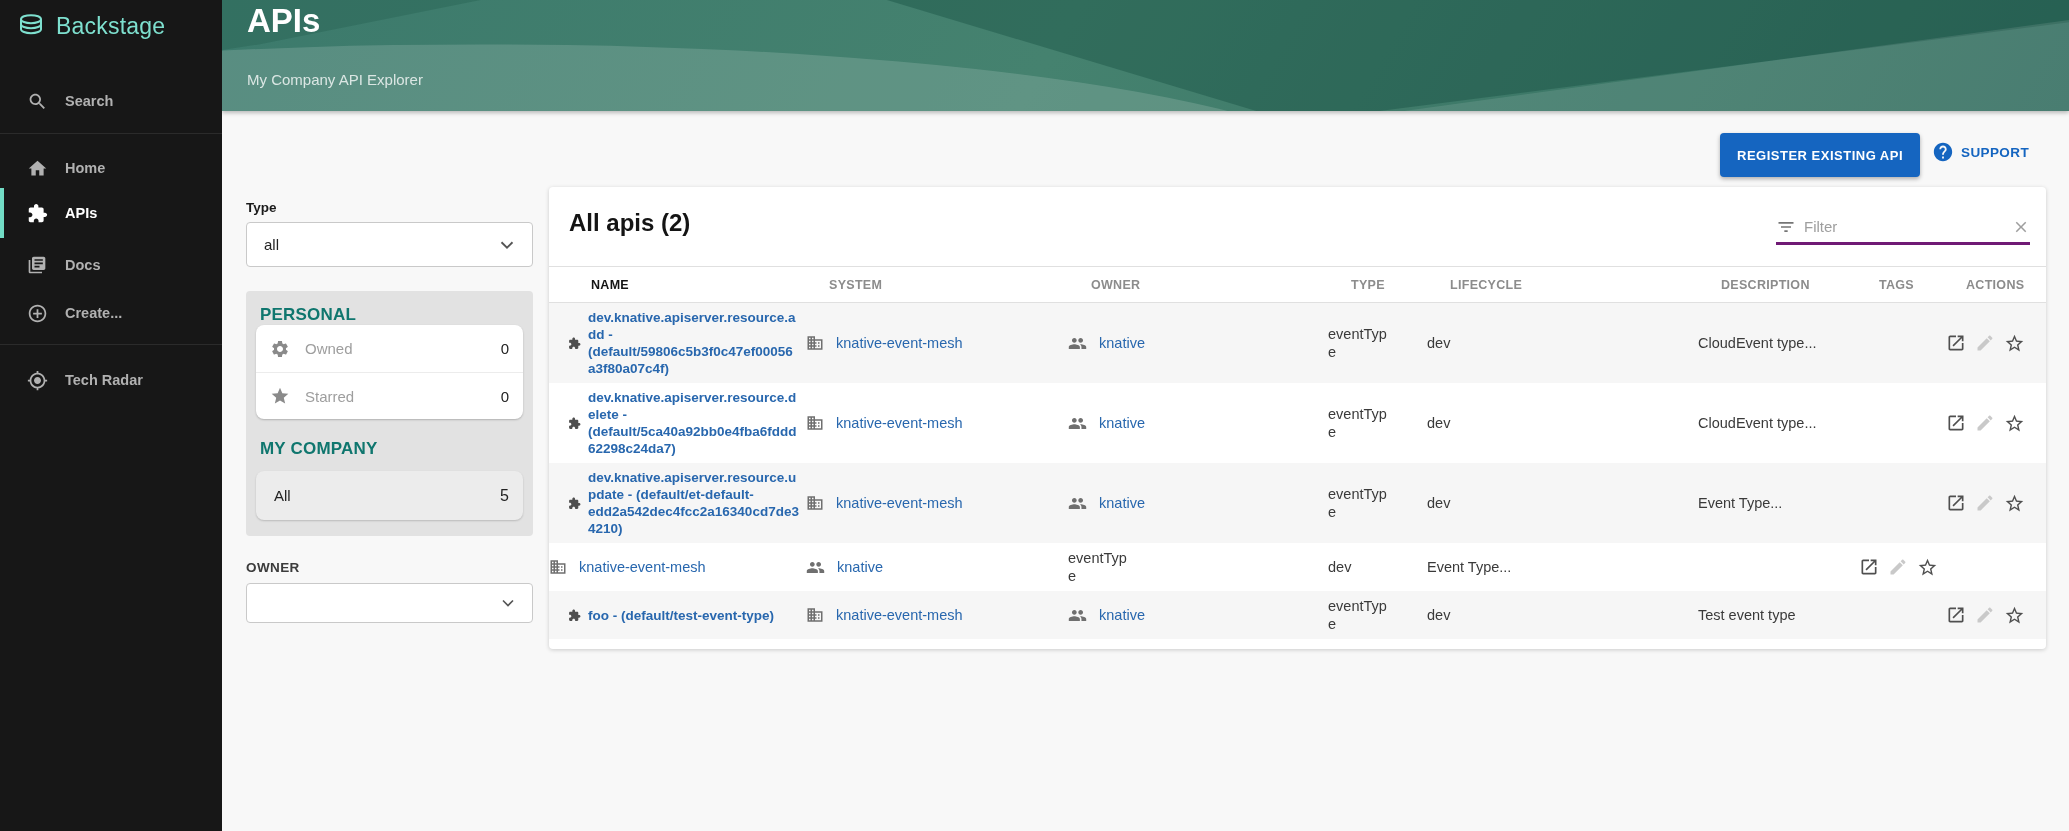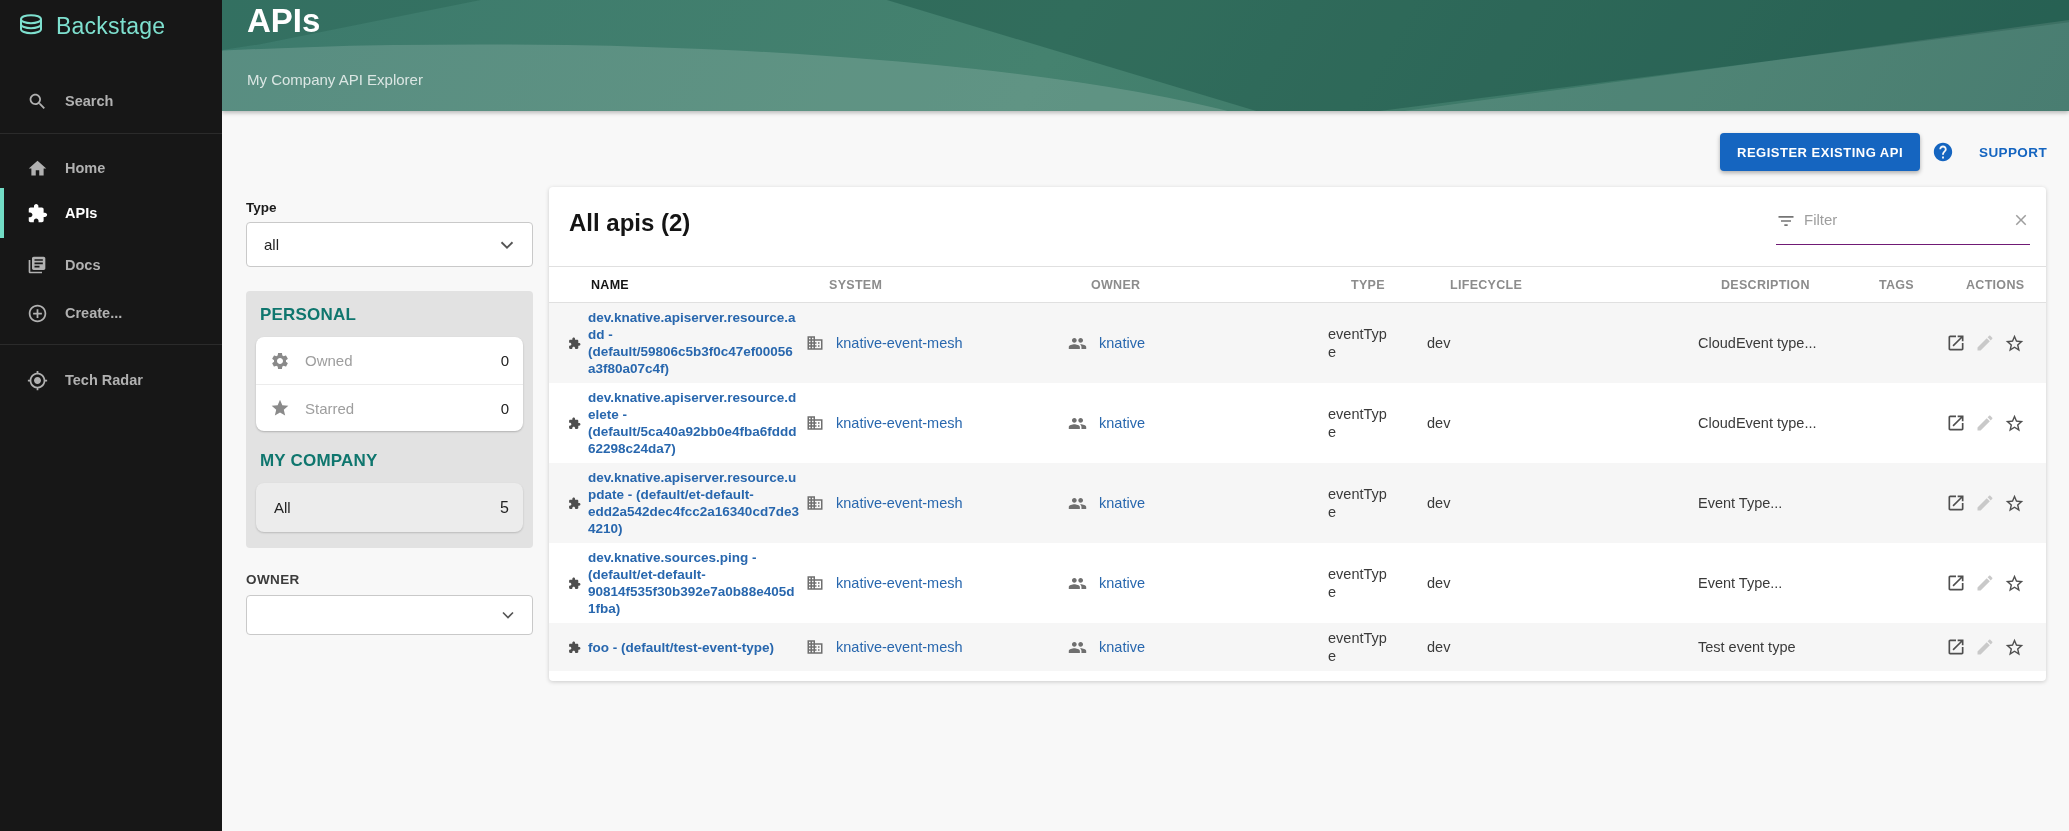--- a/index.html
+++ b/index.html
@@ -30,54 +30,54 @@
     overflow:hidden; box-shadow:0 2px 4px rgba(0,0,0,.25); }
   .hp { position:absolute; inset:0; }
   .hp1 { background:rgba(9,64,52,.32); clip-path:polygon(36% 0,100% 0,100% 20%,58% 110%); }
   .hp2 { background:rgba(255,255,255,.15); clip-path:ellipse(48% 130% at 14% 170%); }
   .hp3 { background:rgba(255,255,255,.10); clip-path:polygon(64% 100%,100% 18%,100% 100%); }
   .hp4 { background:rgba(9,64,52,.18); clip-path:polygon(0 0,14% 0,2% 40%,0 45%); }
   .h-title { position:absolute; left:25px; top:2px; color:#fff; font-size:33px; font-weight:700; }
   .h-subtitle { position:absolute; left:25px; top:71px; color:rgba(255,255,255,.78); font-size:15px; }
 
   
-  .register-btn { position:absolute; left:1720px; top:133px; height:38px; padding:0 17px;
+  .register-btn { position:absolute; left:1720px; top:133px; height:44px; padding:0 17px;
     background:#1565c0; color:#fff; border:none; border-radius:4px;
     font-family:"Liberation Sans",sans-serif; font-size:13px; font-weight:700; letter-spacing:.5px;
     box-shadow:0 2px 4px rgba(0,0,0,.3); cursor:pointer; }
-  .support { position:absolute; left:1932px; top:141px; display:flex; align-items:center; gap:25px; cursor:pointer; }
+  .support { position:absolute; left:1932px; top:141px; display:flex; align-items:center; gap:7px; cursor:pointer; }
   .support-label { color:#1565c0; font-size:13.5px; font-weight:700; letter-spacing:.4px; }
 
   
   .filter-panel { position:absolute; left:246px; top:200px; width:287px; }
   .f-label { font-size:13.5px; font-weight:700; color:#1a1a1a; }
   .select { margin-top:7px; height:45px; background:#fff; border:1px solid #c9c9c9; border-radius:4px;
     display:flex; align-items:center; padding:0 14px 0 17px; cursor:pointer; }
   .select .sel-value { flex:1; font-size:15px; color:#222; }
   .filter-card { margin-top:24px; background:#e2e2e2; border-radius:4px; padding:14px 10px 16px; }
   .fc-header { font-size:17px; font-weight:700; color:#0f766e; letter-spacing:.2px; padding-left:4px; }
-  .white-card { margin-top:12px; background:#fff; border-radius:8px; box-shadow:0 1px 2px rgba(0,0,0,.22); overflow:hidden; }
+  .white-card { background:#fff; border-radius:8px; box-shadow:0 1px 2px rgba(0,0,0,.22); overflow:hidden; }
   .frow { height:47px; display:flex; align-items:center; padding:0 14px; cursor:pointer; }
   .frow + .frow { border-top:1px solid #ececec; }
   .frow .f-ic { color:#8a8a8a; }
   .frow .f-name { flex:1; margin-left:15px; font-size:15px; color:#9e9e9e; }
   .frow .f-count { font-size:15px; color:#222; }
   .all-row { margin-top:12px; height:49px; background:#ececec; border-radius:8px; box-shadow:0 1px 2px rgba(0,0,0,.18);
     display:flex; align-items:center; padding:0 14px; cursor:pointer; }
   .all-row .f-name { flex:1; font-size:15px; color:#222; margin-left:4px; }
   .owner-label { margin-top:24px; font-size:13.5px; font-weight:700; color:#3c3c3c; letter-spacing:.4px; }
   .select.small { height:40px; margin-top:8px; }
 
   
   .table-card { position:absolute; left:549px; top:187px; width:1497px; background:#fff; border-radius:4px;
     box-shadow:0 1px 4px rgba(0,0,0,.18); padding-bottom:10px; }
   .card-head { position:relative; height:79px; }
   .card-title { position:absolute; left:20px; top:22px; font-size:24px; font-weight:700; color:#141414; }
   .filter-box { position:absolute; right:16px; top:24px; width:254px; height:34px;
-    border-bottom:1px solid #701a75; display:flex; align-items:flex-start; gap:8px; }
+    border-bottom:3px solid #701a75; display:flex; align-items:center; gap:8px; }
   .filter-box input { border:none; outline:none; background:transparent; flex:1; font-size:15px;
     font-family:"Liberation Sans",sans-serif; color:#333; }
   .filter-box input::placeholder { color:#9e9e9e; }
 
   .grid-cols { display:grid; grid-template-columns:257px 262px 260px 99px 271px 158px 87px 1fr; }
   .thead { height:37px; border-top:1px solid #e0e0e0; border-bottom:1px solid #e0e0e0; align-items:center; }
   .th { font-size:12.5px; font-weight:700; color:#8c8c8c; letter-spacing:.3px;margin-left:23px; }
   .th.first { padding-left:19px; color:#141414; }
 
   .trow { align-items:center; padding:6px 0; min-height:46px; }
@@ -406,28 +406,20 @@
       </span>
       <span class="act">
         <svg width="21" height="21" viewBox="0 0 24 24" fill="#4f4f4f">
               <path d="M22 9.24l-7.19-.62L12 2 9.19 8.63 2 9.24l5.46 4.73L5.82 21 12 17.27 18.18 21l-1.63-7.03L22 9.24zM12 15.4l-3.76 2.27 1-4.28-3.32-2.88 4.38-.38L12 6.1l1.71 4.04 4.38.38-3.32 2.88 1 4.28L12 15.4z"></path>
             </svg>
       </span>
     </div>
   </div>
 
   <div class="grid-cols trow">
-    <div class="cell-name">
-      <span>
-        <svg width="13" height="13" viewBox="0 0 24 24" fill="#4f4f4f">
-              <path d="M20.5 11H19V7c0-1.1-.9-2-2-2h-4V3.5C13 2.12 11.88 1 10.5 1S8 2.12 8 3.5V5H4c-1.1 0-1.99.9-1.99 2v3.8H3.5c1.49 0 2.7 1.21 2.7 2.7s-1.21 2.7-2.7 2.7H2V20c0 1.1.9 2 2 2h3.8v-1.5c0-1.49 1.21-2.7 2.7-2.7 1.49 0 2.7 1.21 2.7 2.7V22H17c1.1 0 2-.9 2-2v-4h1.5c1.38 0 2.5-1.12 2.5-2.5S21.88 11 20.5 11z"></path>
-            </svg>
-      </span>
-      <a href="#">dev.knative.sources.ping - (default/et-default-90814f535f30b392e7a0b88e405d1fba)</a>
-    </div>
     <div class="ent-link">
       <span>
         <svg width="18" height="18" viewBox="0 0 24 24" fill="#6f6f6f">
               <path d="M12 7V3H2v18h20V7H12zM6 19H4v-2h2v2zm0-4H4v-2h2v2zm0-4H4V9h2v2zm0-4H4V5h2v2zm4 12H8v-2h2v2zm0-4H8v-2h2v2zm0-4H8V9h2v2zm0-4H8V5h2v2zm10 12h-8v-2h2v-2h-2v-2h2v-2h-2V9h8v10zm-2-8h-2v2h2v-2zm0 4h-2v2h2v-2z"></path>
             </svg>
       </span>
       <a href="#">knative-event-mesh</a>
     </div>
     <div class="ent-link">
       <span>

